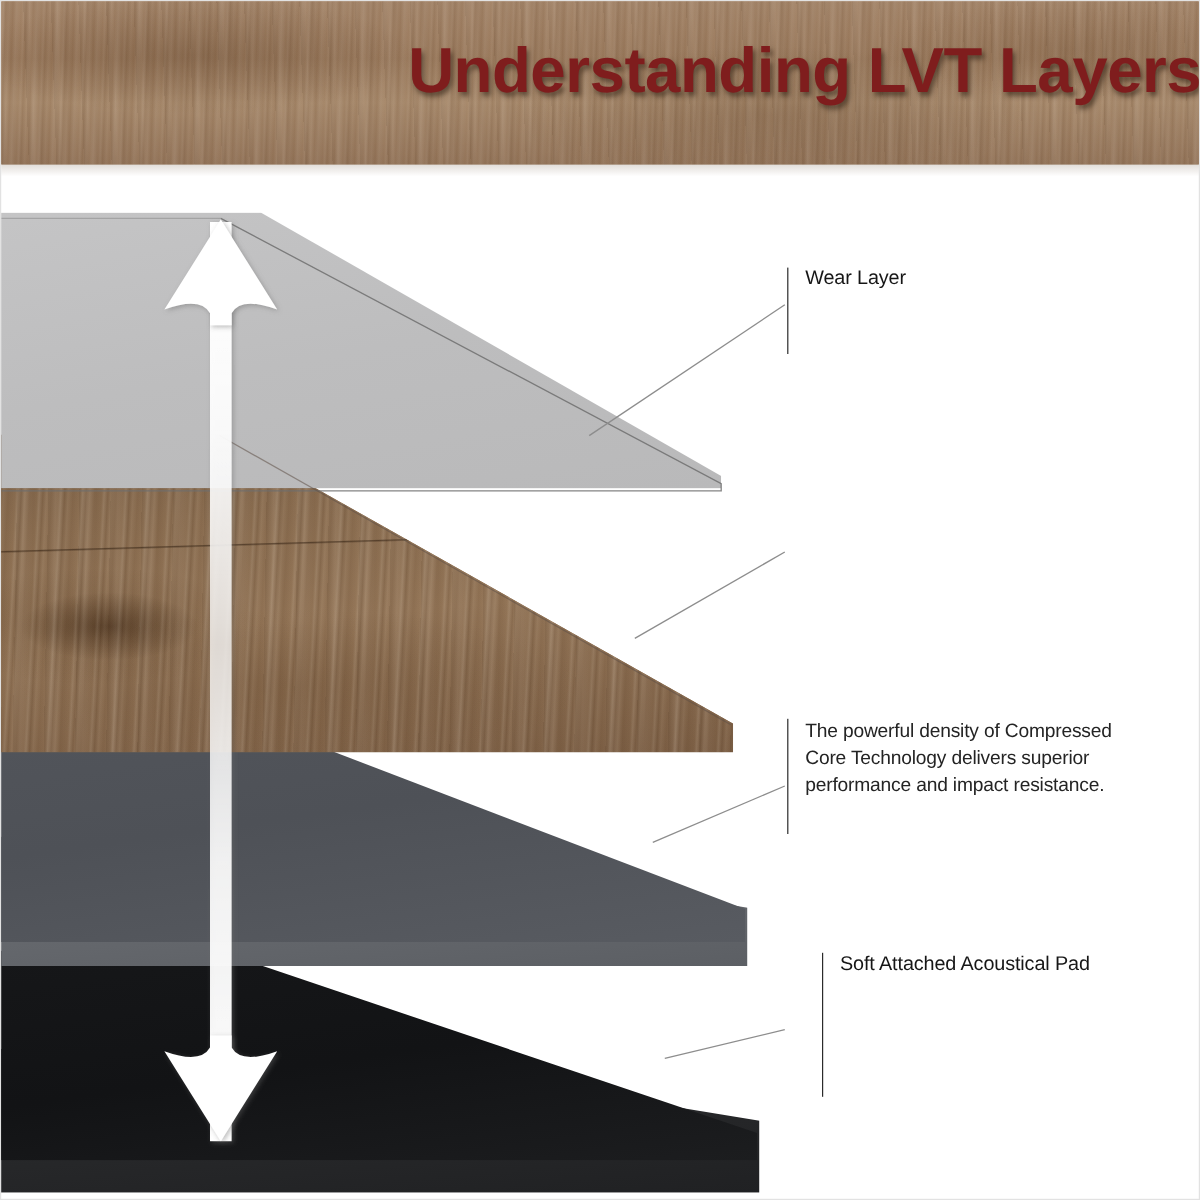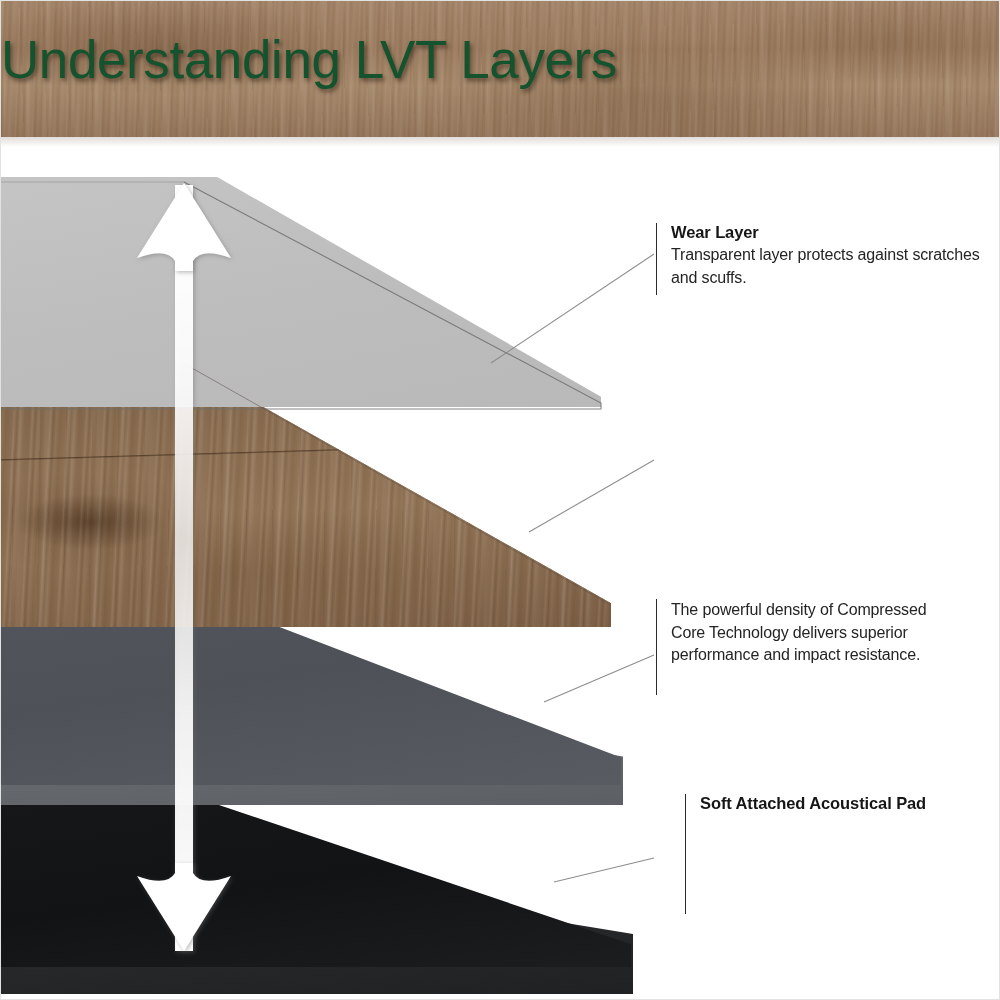--- a/index.html
+++ b/index.html
@@ -48,24 +48,24 @@
   .header-shadow {
     position: absolute;
     left: 0; top: 136px;
     width: 1000px; height: 10px;
     background: linear-gradient(180deg, rgba(120,100,80,0.22), rgba(255,255,255,0));
   }
   .header-title {
     position: absolute;
     left: 0; top: 28px;
     width: 1000px;
-    text-align: left;
-    color: #14532d;
+    text-align: right;
+    color: #7f1d1d;
     font-size: 53px;
-    font-weight: normal;
+    font-weight: bold;
     letter-spacing: -0.4px;
     text-shadow: 2px 3px 4px rgba(40,25,15,0.55);
     white-space: nowrap;
   }
 
   
   .stage {
     position: absolute;
     left: 0; top: 136px;
     width: 1000px; height: 864px;
@@ -166,21 +166,21 @@
   .callout {
     position: absolute;
     width: 330px;
     padding-left: 14px;
     border-left: 1.6px solid #2b2b2b;
     box-sizing: border-box;
   }
   .callout h3 {
     margin: 0 0 2px 0;
     font-size: 16.5px;
-    font-weight: bold;
+    font-weight: normal;
     color: #161616;
     letter-spacing: -0.1px;
   }
   .callout p {
     margin: 0;
     font-size: 16px;
     line-height: 22.5px;
     color: #242424;
     letter-spacing: -0.15px;
   }
@@ -251,21 +251,20 @@
 
   <svg class="leaders" viewBox="0 0 1000 1000" xmlns="http://www.w3.org/2000/svg">
     <line x1="490" y1="362" x2="653" y2="253" stroke="#8d8d8d" stroke-width="1.1"></line>
     <line x1="528" y1="531" x2="653" y2="459" stroke="#8d8d8d" stroke-width="1.1"></line>
     <line x1="543" y1="701" x2="653" y2="654" stroke="#8d8d8d" stroke-width="1.1"></line>
     <line x1="553" y1="881" x2="653" y2="857" stroke="#8d8d8d" stroke-width="1.1"></line>
   </svg>
 
   <div class="callout" style="left:655px; top:222px; height:72px;">
     <h3>Wear Layer</h3>
-    <p>Transparent layer protects against scratches and scuffs.</p>
   </div>
 
 
   <div class="callout" style="left:655px; top:598px; height:96px; width:300px;">
     <p>The powerful density of Compressed Core Technology delivers superior performance and impact resistance.</p>
   </div>
 
   <div class="callout" style="left:684px; top:793px; height:120px; width:305px;">
     <h3>Soft Attached Acoustical Pad</h3>
   </div>

